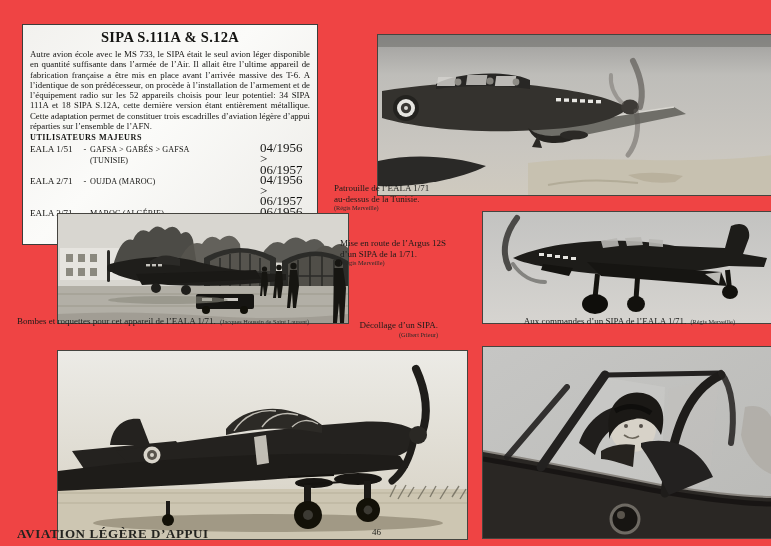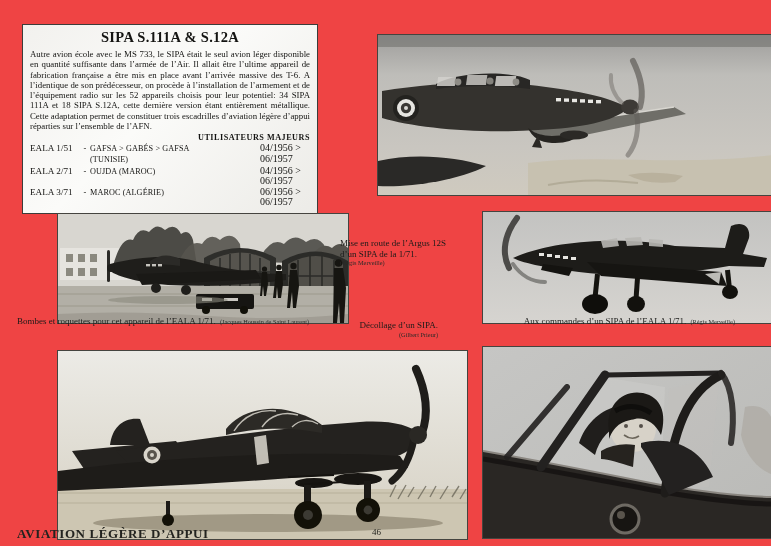--- a/index.html
+++ b/index.html
@@ -17,31 +17,31 @@
     padding:3px 7px 5px 7px;
   }
   .infobox h1{
     margin:1px 0 3px 0;text-align:center;font-size:14.5px;font-weight:bold;
     letter-spacing:.3px;
   }
   .infobox p{
     margin:0;font-size:8.8px;line-height:10.3px;text-align:justify;
   }
   .ops-head{
-    margin:2px 0 1px 0;text-align:right;font-size:8.2px;font-weight:bold;
+    margin:2px 0 1px 0;text-align:left;font-size:8.2px;font-weight:bold;
     letter-spacing:.5px;
   }
   .oprow{
     display:grid;grid-template-columns:50px 10px 1fr 86px;
     font-size:8.6px;line-height:10.6px;align-items:baseline;
   }
   .oprow .unit{font-size:9.2px;}
   .oprow .dash{text-align:center;}
   .oprow .route{font-size:8.2px;letter-spacing:.1px;}
-  .oprow .dates{font-size:10px;padding-left:36px;}
+  .oprow .dates{font-size:13px;padding-left:36px;}
   
   .photo{position:absolute;border:1px solid #45443f;background:#c9c8c4;overflow:hidden;box-sizing:border-box;}
   .photo svg{display:block;}
   .ph-a{left:337px;top:18px;width:397px;height:162px;}
   .ph-b{left:17px;top:197px;width:292px;height:111px;}
   .ph-c{left:442px;top:195px;width:293px;height:113px;}
   .ph-d{left:17px;top:334px;width:411px;height:190px;}
   .ph-e{left:442px;top:330px;width:293px;height:193px;}
   
   .cap{position:absolute;font-size:9px;line-height:10.5px;color:#1b1b19;}
@@ -370,20 +370,24 @@
       <path d="M158,96 C190,88 218,102 230,130 L186,148 C174,124 164,108 158,100 Z" fill="#232120"></path>
       <path d="M118,104 C128,98 140,96 152,98 L150,120 C136,116 126,112 118,112 Z" fill="#26231f"></path>
 
       <path d="M262,60 C278,56 291,64 291,84 L291,128 C276,124 262,108 258,88 Z" fill="#b0ada7" opacity="0.9"></path>
 
       <circle cx="142" cy="172" r="14" fill="#171512" stroke="#6e6a63" stroke-width="3"></circle>
       <circle cx="138" cy="168" r="4" fill="#59544c"></circle>
     </svg>
   </figure>
 
+  <div class="cap cap-patrouille">
+    <span>Patrouille de l’EALA 1/71 au-dessus de la Tunisie.</span>
+    <div class="credit">(Régis Merveille)</div>
+  </div>
 
   <div class="cap cap-mise">
     <span>Mise en route de l’Argus 12S d’un SIPA de la 1/71.</span>
     <div class="credit">(Régis Merveille)</div>
   </div>
 
   <div class="cap cap-decollage">
     <span>Décollage d’un SIPA.</span>
     <div class="credit">(Gilbert Prieur)</div>
   </div>

